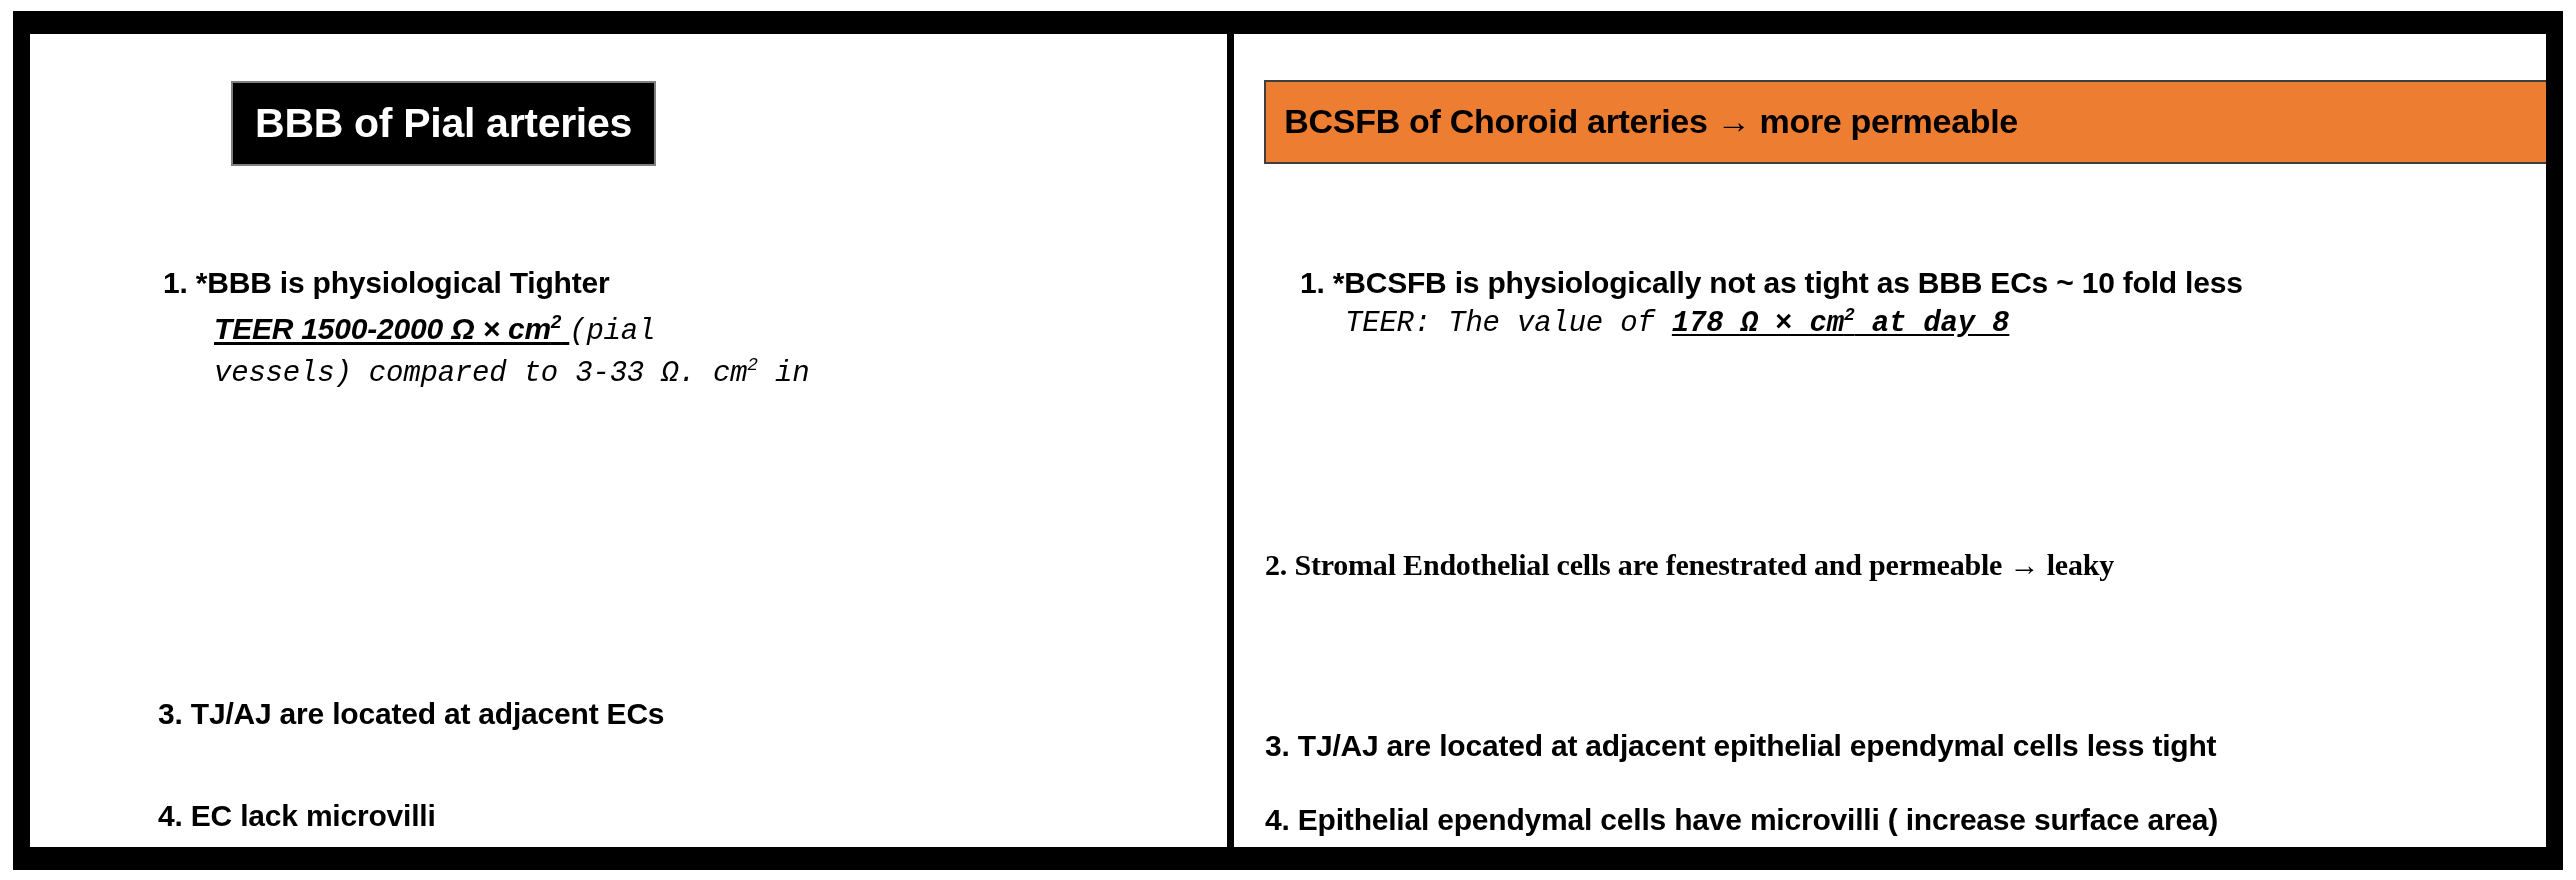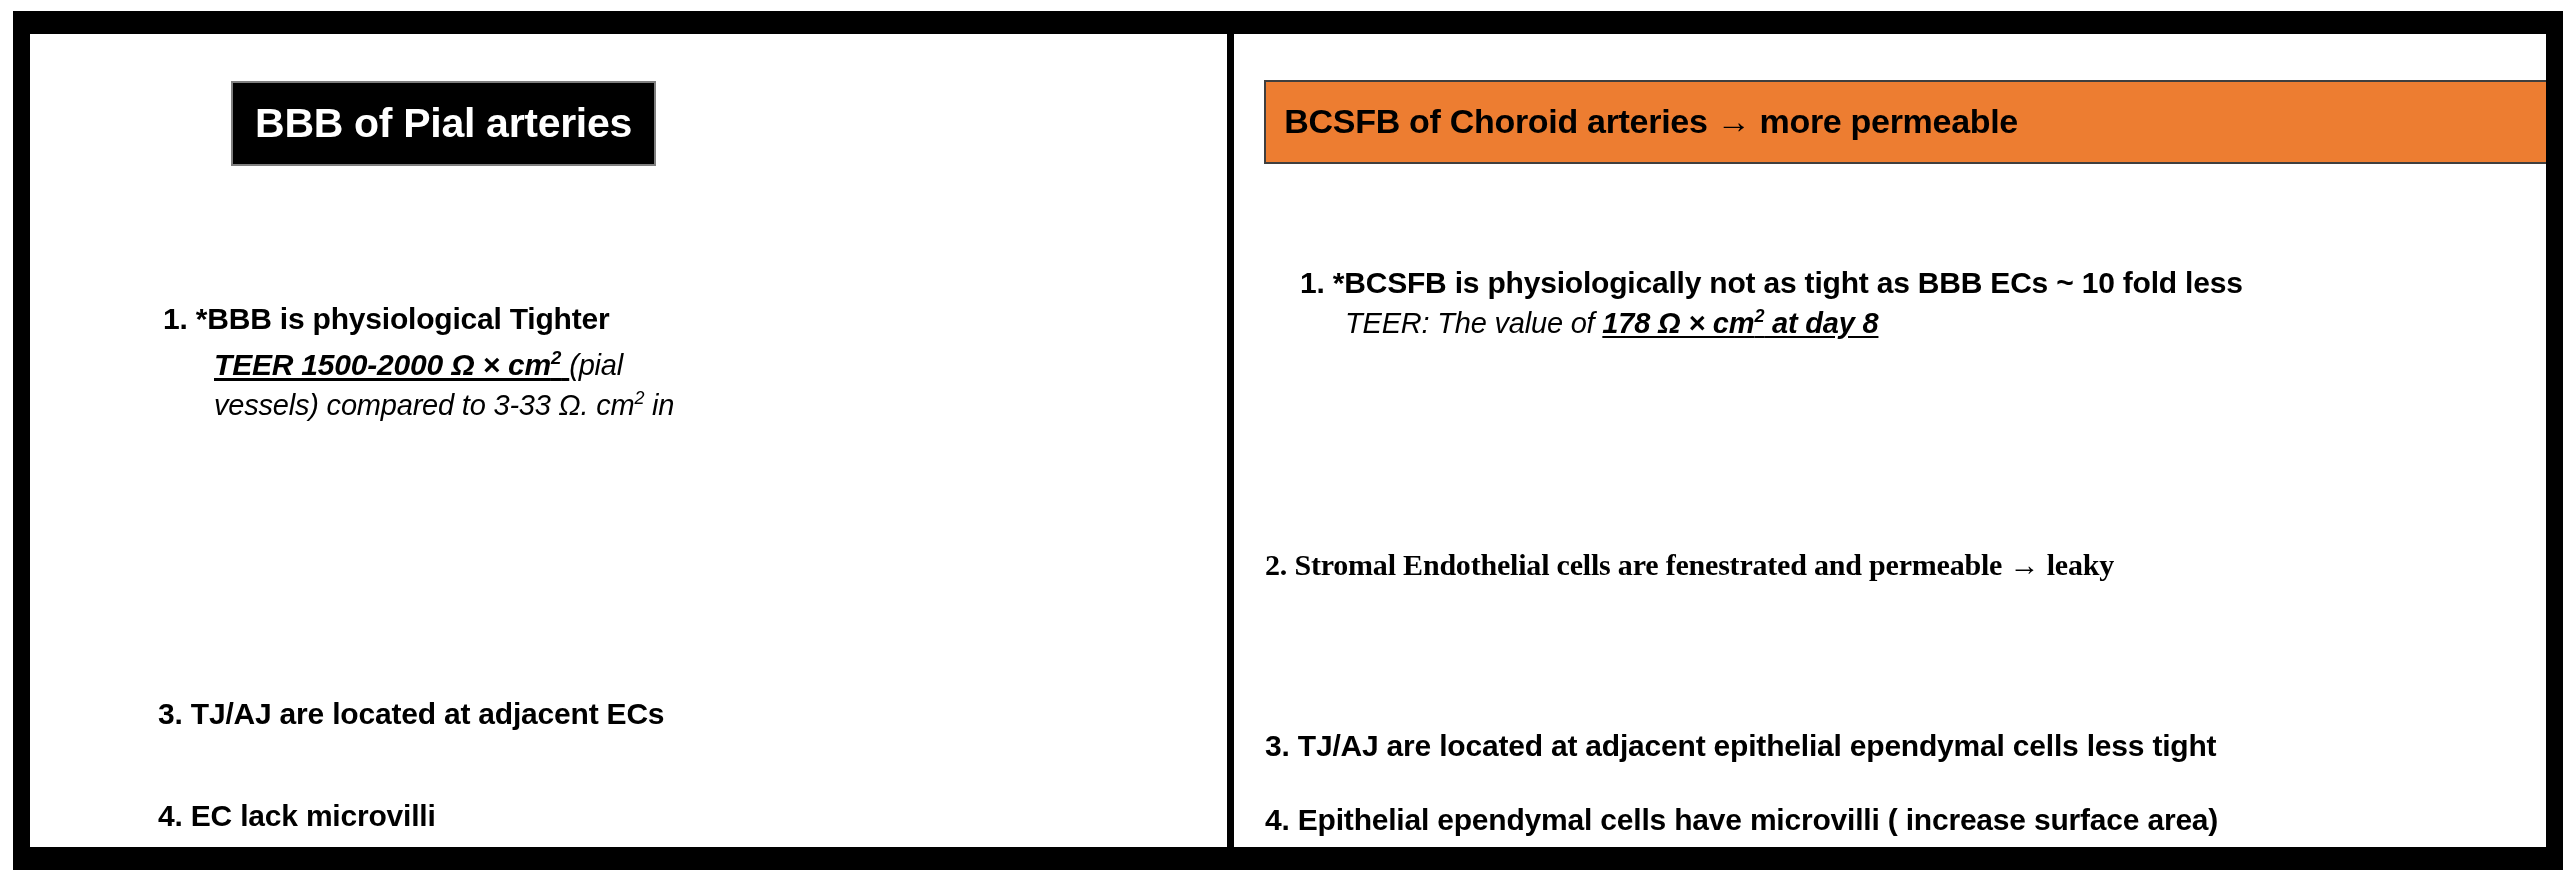--- a/index.html
+++ b/index.html
@@ -106,31 +106,32 @@
     font-weight: bold;
     color: #000000;
     line-height: 1.30;
     letter-spacing: -0.2px;
   }
   .sub {
     font-weight: normal;
     font-style: italic;
     font-size: 29px;
     letter-spacing: -0.2px;
+    font-family: Liberation Mono, monospace;
   }
   .emph {
     font-weight: bold;
     font-style: italic;
     text-decoration: underline;
     text-underline-offset: 2.6px;
   }
   sup { font-size: 0.62em; vertical-align: super; line-height: 0; }
 
   
-  #l1 { left: 89px; top: 229px; width: 653px; margin-top: 36px; }
+  #l1 { left: 89px; top: 229px; width: 653px; }
   #l1 .l1-head { display:block; }
   #l1 .l1-body { display:block; margin-left: 51px; margin-top: 7.8px; }
   #l2 { left: 84px; top: 508px; width: 1046px; }
   #l3 { left: 84px; top: 660px; width: 980px; }
   #l4 { left: 84px; top: 762px; width: 784px; }
 
   
   #r1 { left: 30px;  top: 229px; width: 1320px; }
   #r1 .r1-head { display:block;margin-left:35px; }
   #r1 .r1-body { display:block; margin-left: 80px; margin-top: 3px; }

